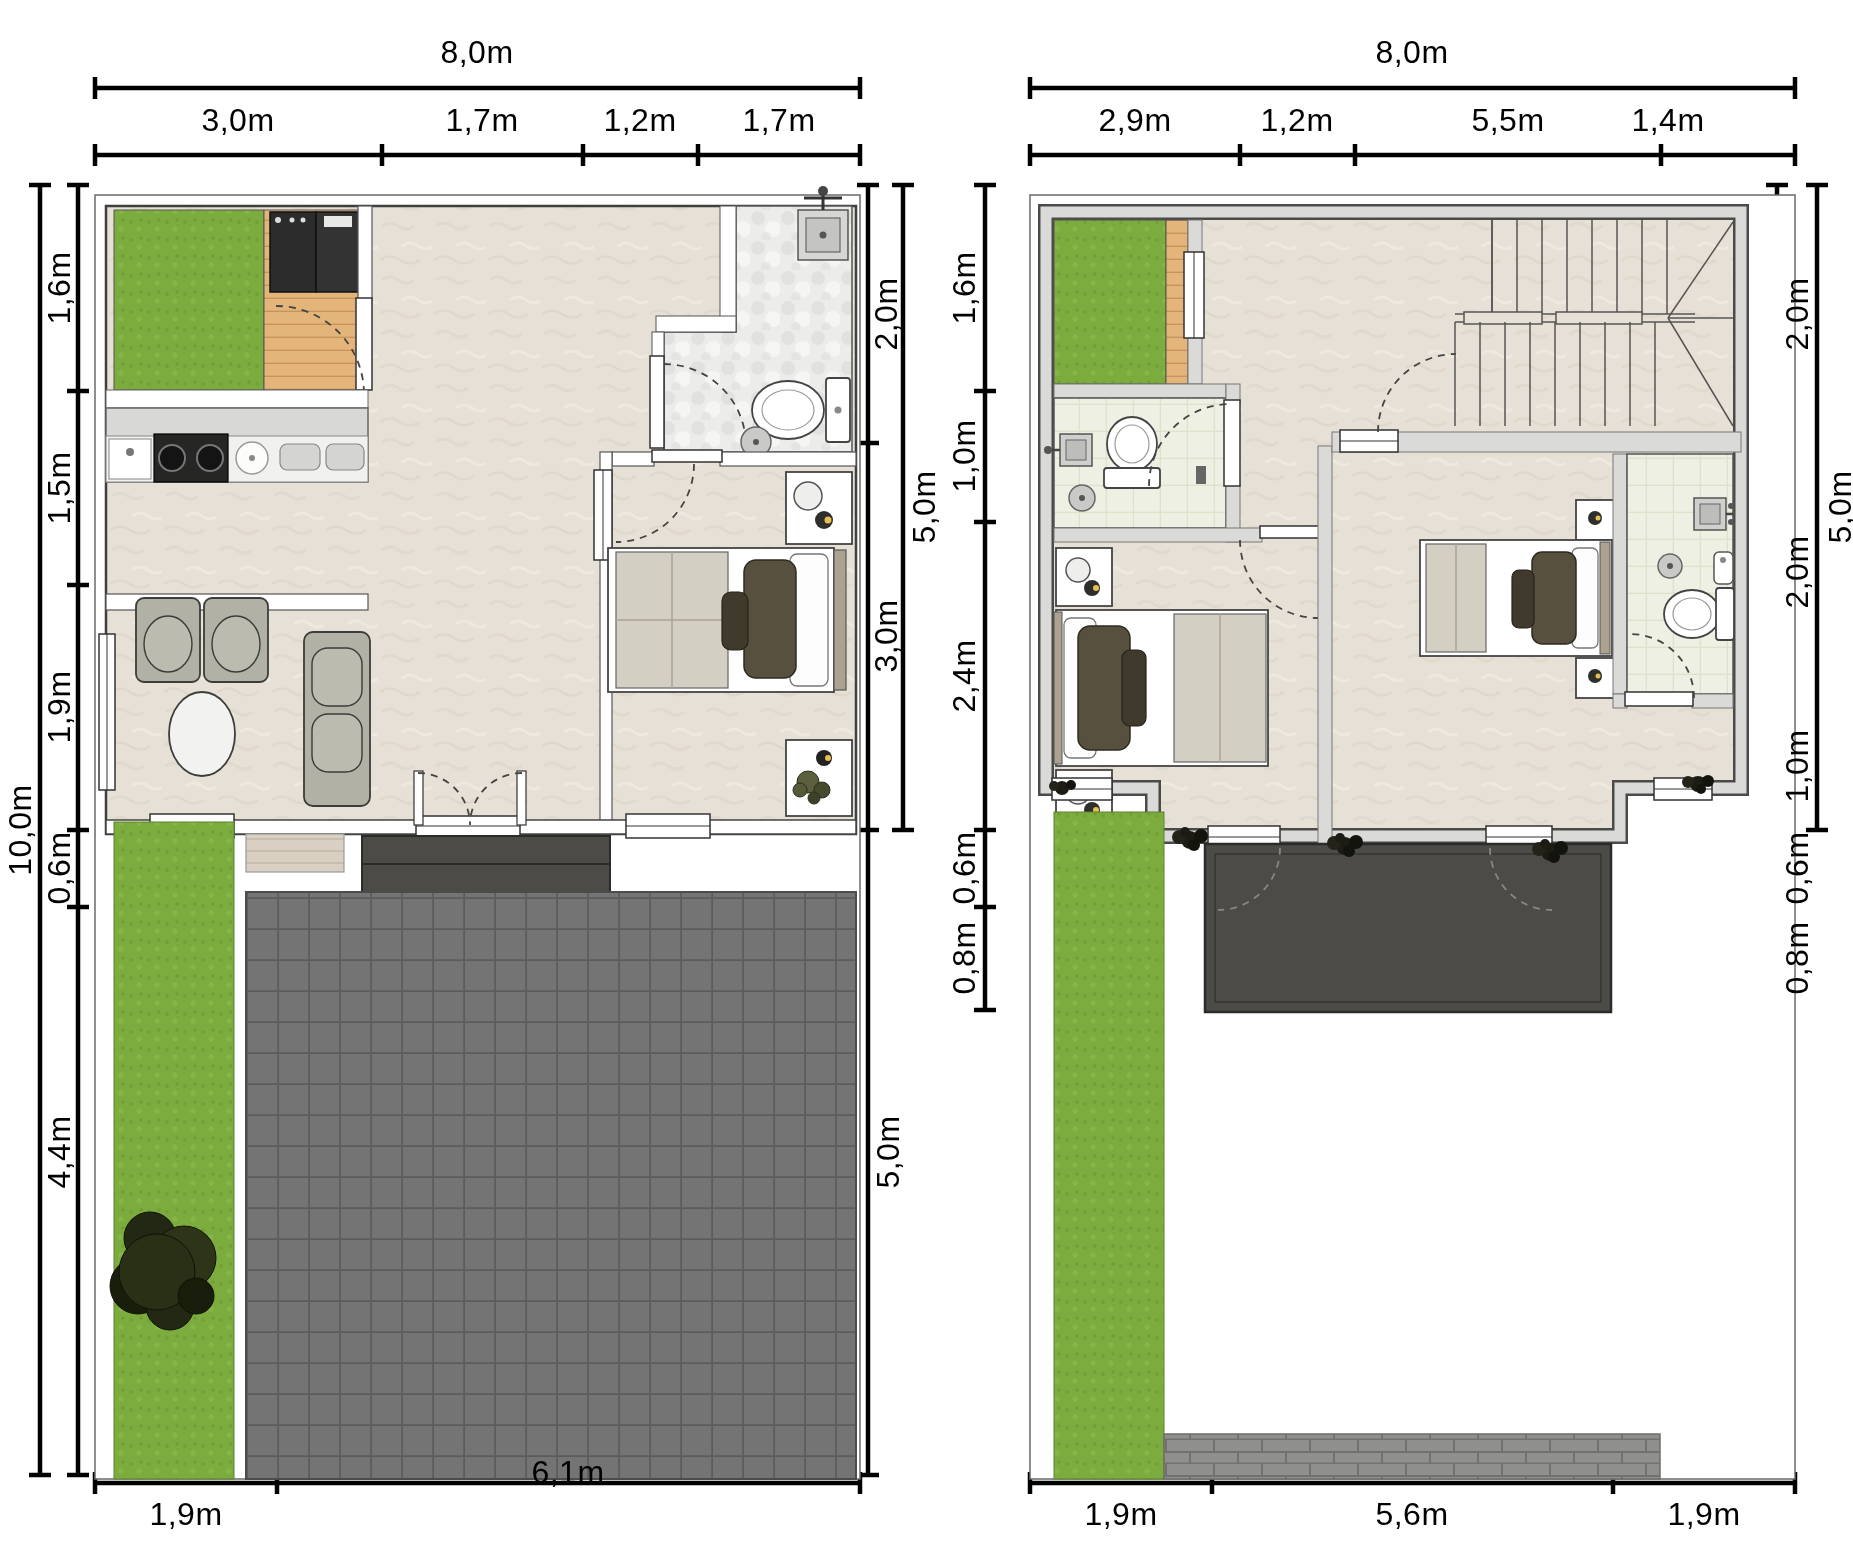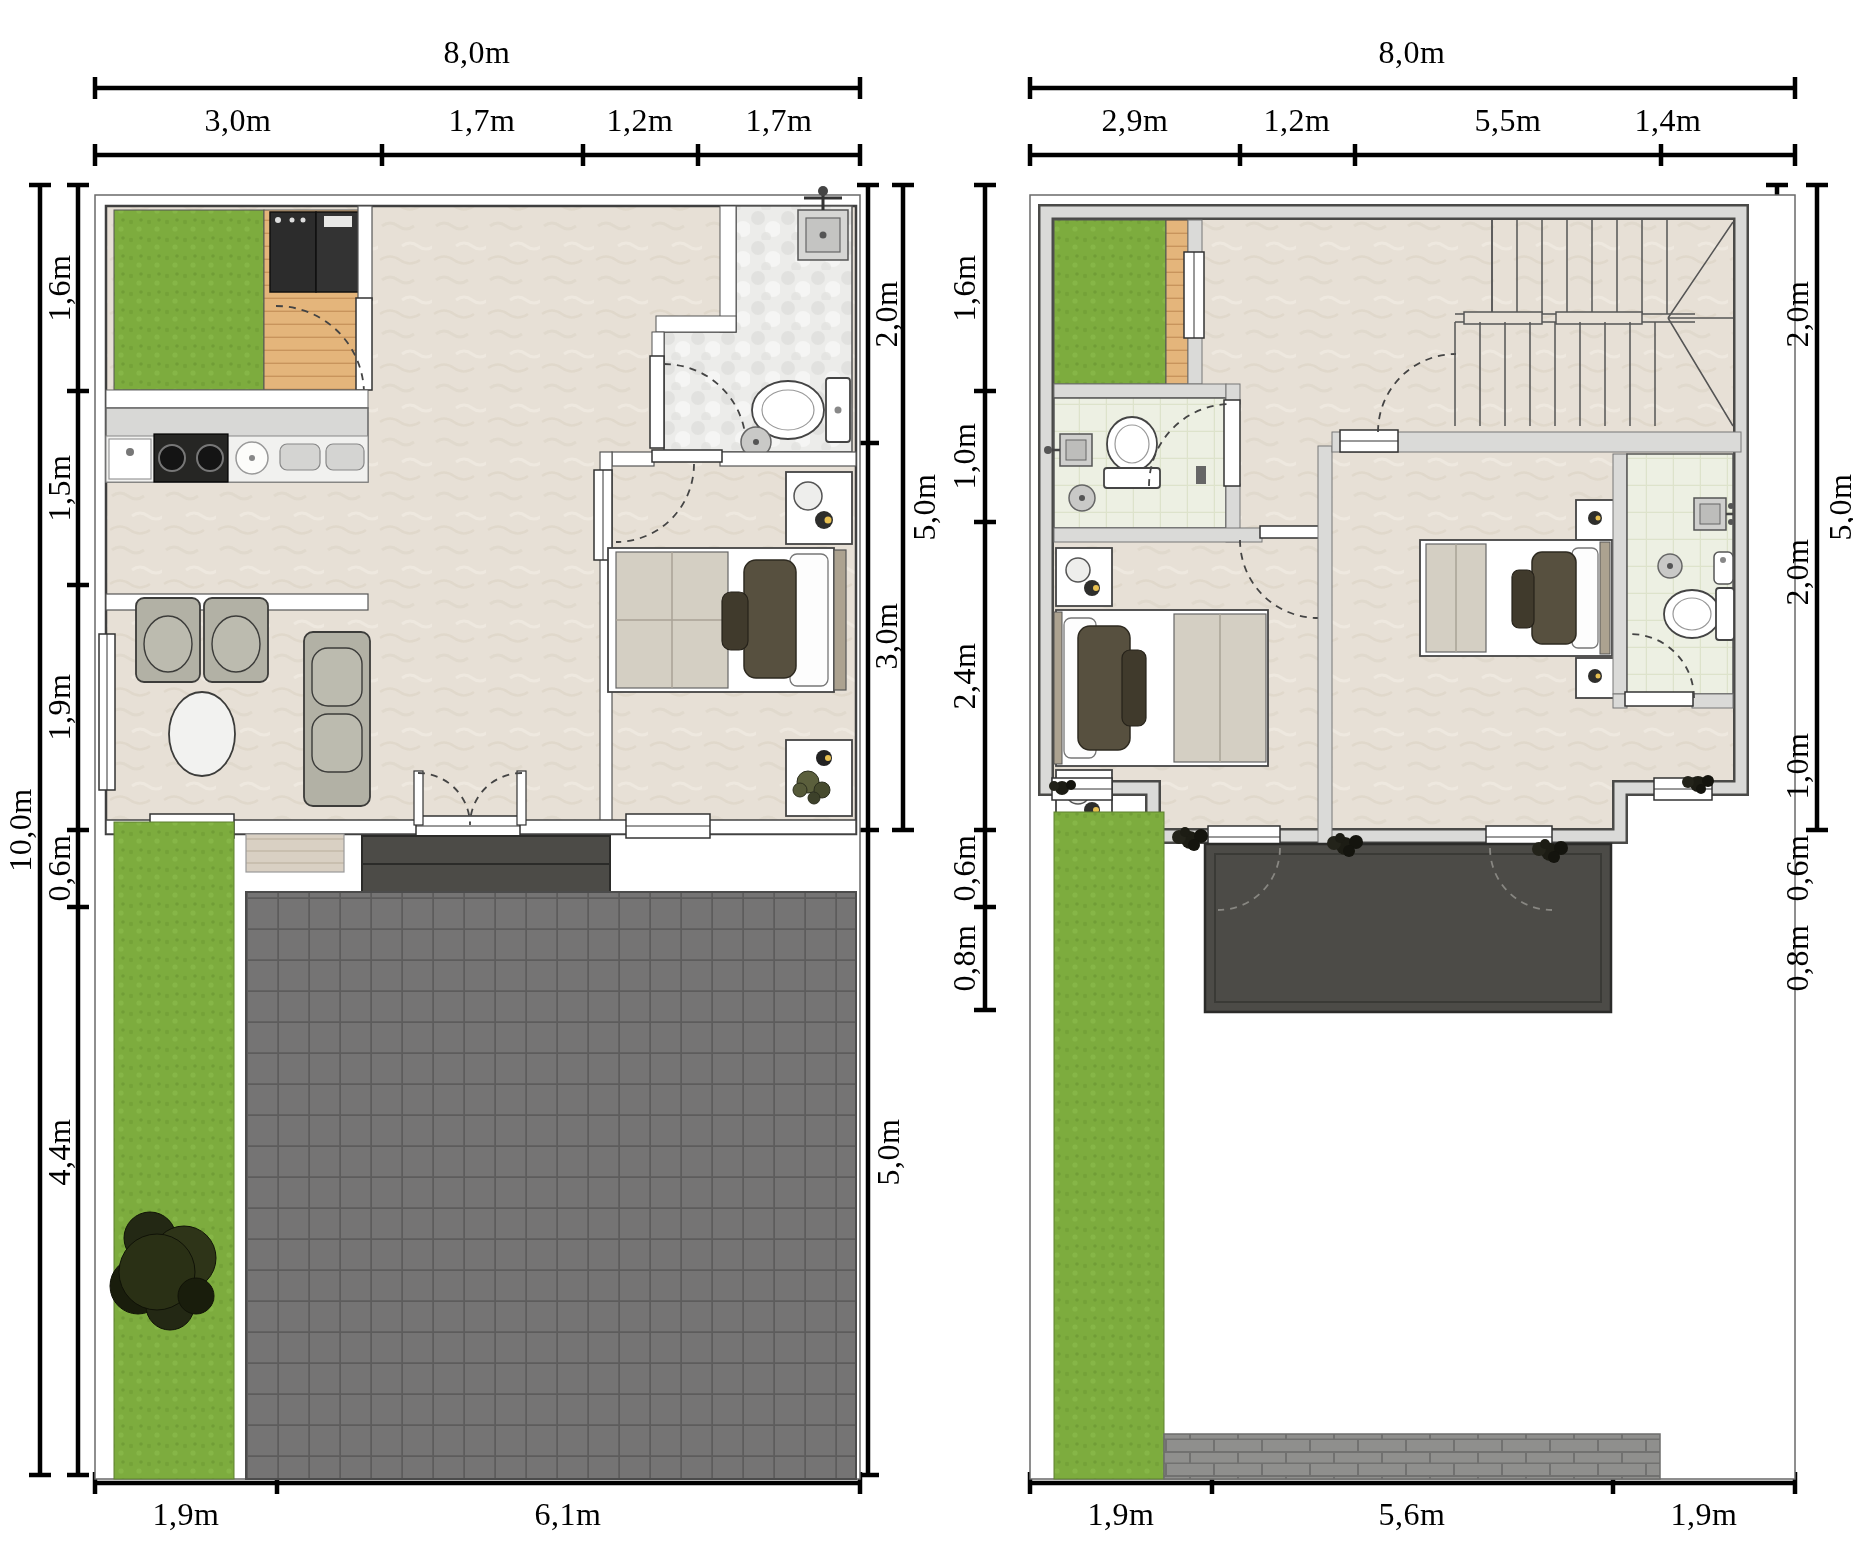--- a/index.html
+++ b/index.html
@@ -1,16 +1,16 @@
 <!DOCTYPE html>
 <html><head>
 <meta charset="utf-8">
 <style>
   html,body{margin:0;padding:0;background:#fff;}
-  .canvas{position:relative;width:1853px;height:1563px;background:#ffffff;font-family:Liberation Serif, serif;overflow:hidden;}
+  .canvas{position:relative;width:1853px;height:1563px;background:#ffffff;font-family:Liberation Sans, sans-serif;overflow:hidden;}
   .canvas svg{position:absolute;left:0;top:0;}
   .dim{position:absolute;transform:translate(-50%,-50%);font-size:32px;font-weight:400;color:#000;white-space:nowrap;letter-spacing:.5px;}
   .dim.v{transform:translate(-50%,-50%) rotate(-90deg);}
 </style>
 </head>
 <body>
 
 <div class="canvas">
 <svg width="1853" height="1563" viewBox="0 0 1853 1563">
   <defs>
@@ -444,21 +444,21 @@
 <span class="dim v" style="left:59px;top:288px">1,6m</span>
 <span class="dim v" style="left:59px;top:488px">1,5m</span>
 <span class="dim v" style="left:59px;top:707px">1,9m</span>
 <span class="dim v" style="left:59px;top:868px">0,6m</span>
 <span class="dim v" style="left:59px;top:1152px">4,4m</span>
 <span class="dim v" style="left:886px;top:314px">2,0m</span>
 <span class="dim v" style="left:886px;top:636px">3,0m</span>
 <span class="dim v" style="left:924px;top:507px">5,0m</span>
 <span class="dim v" style="left:888px;top:1152px">5,0m</span>
 <span class="dim" style="left:186px;top:1514px">1,9m</span>
-<span class="dim" style="left:568px;top:1514px">6,1m</span>
+<span class="dim" style="left:568px;top:1472px">6,1m</span>
 
 <span class="dim" style="left:1412px;top:52px">8,0m</span>
 <span class="dim" style="left:1135px;top:120px">2,9m</span>
 <span class="dim" style="left:1297px;top:120px">1,2m</span>
 <span class="dim" style="left:1508px;top:120px">5,5m</span>
 <span class="dim" style="left:1668px;top:120px">1,4m</span>
 <span class="dim v" style="left:964px;top:288px">1,6m</span>
 <span class="dim v" style="left:964px;top:456px">1,0m</span>
 <span class="dim v" style="left:964px;top:676px">2,4m</span>
 <span class="dim v" style="left:964px;top:868px">0,6m</span>

